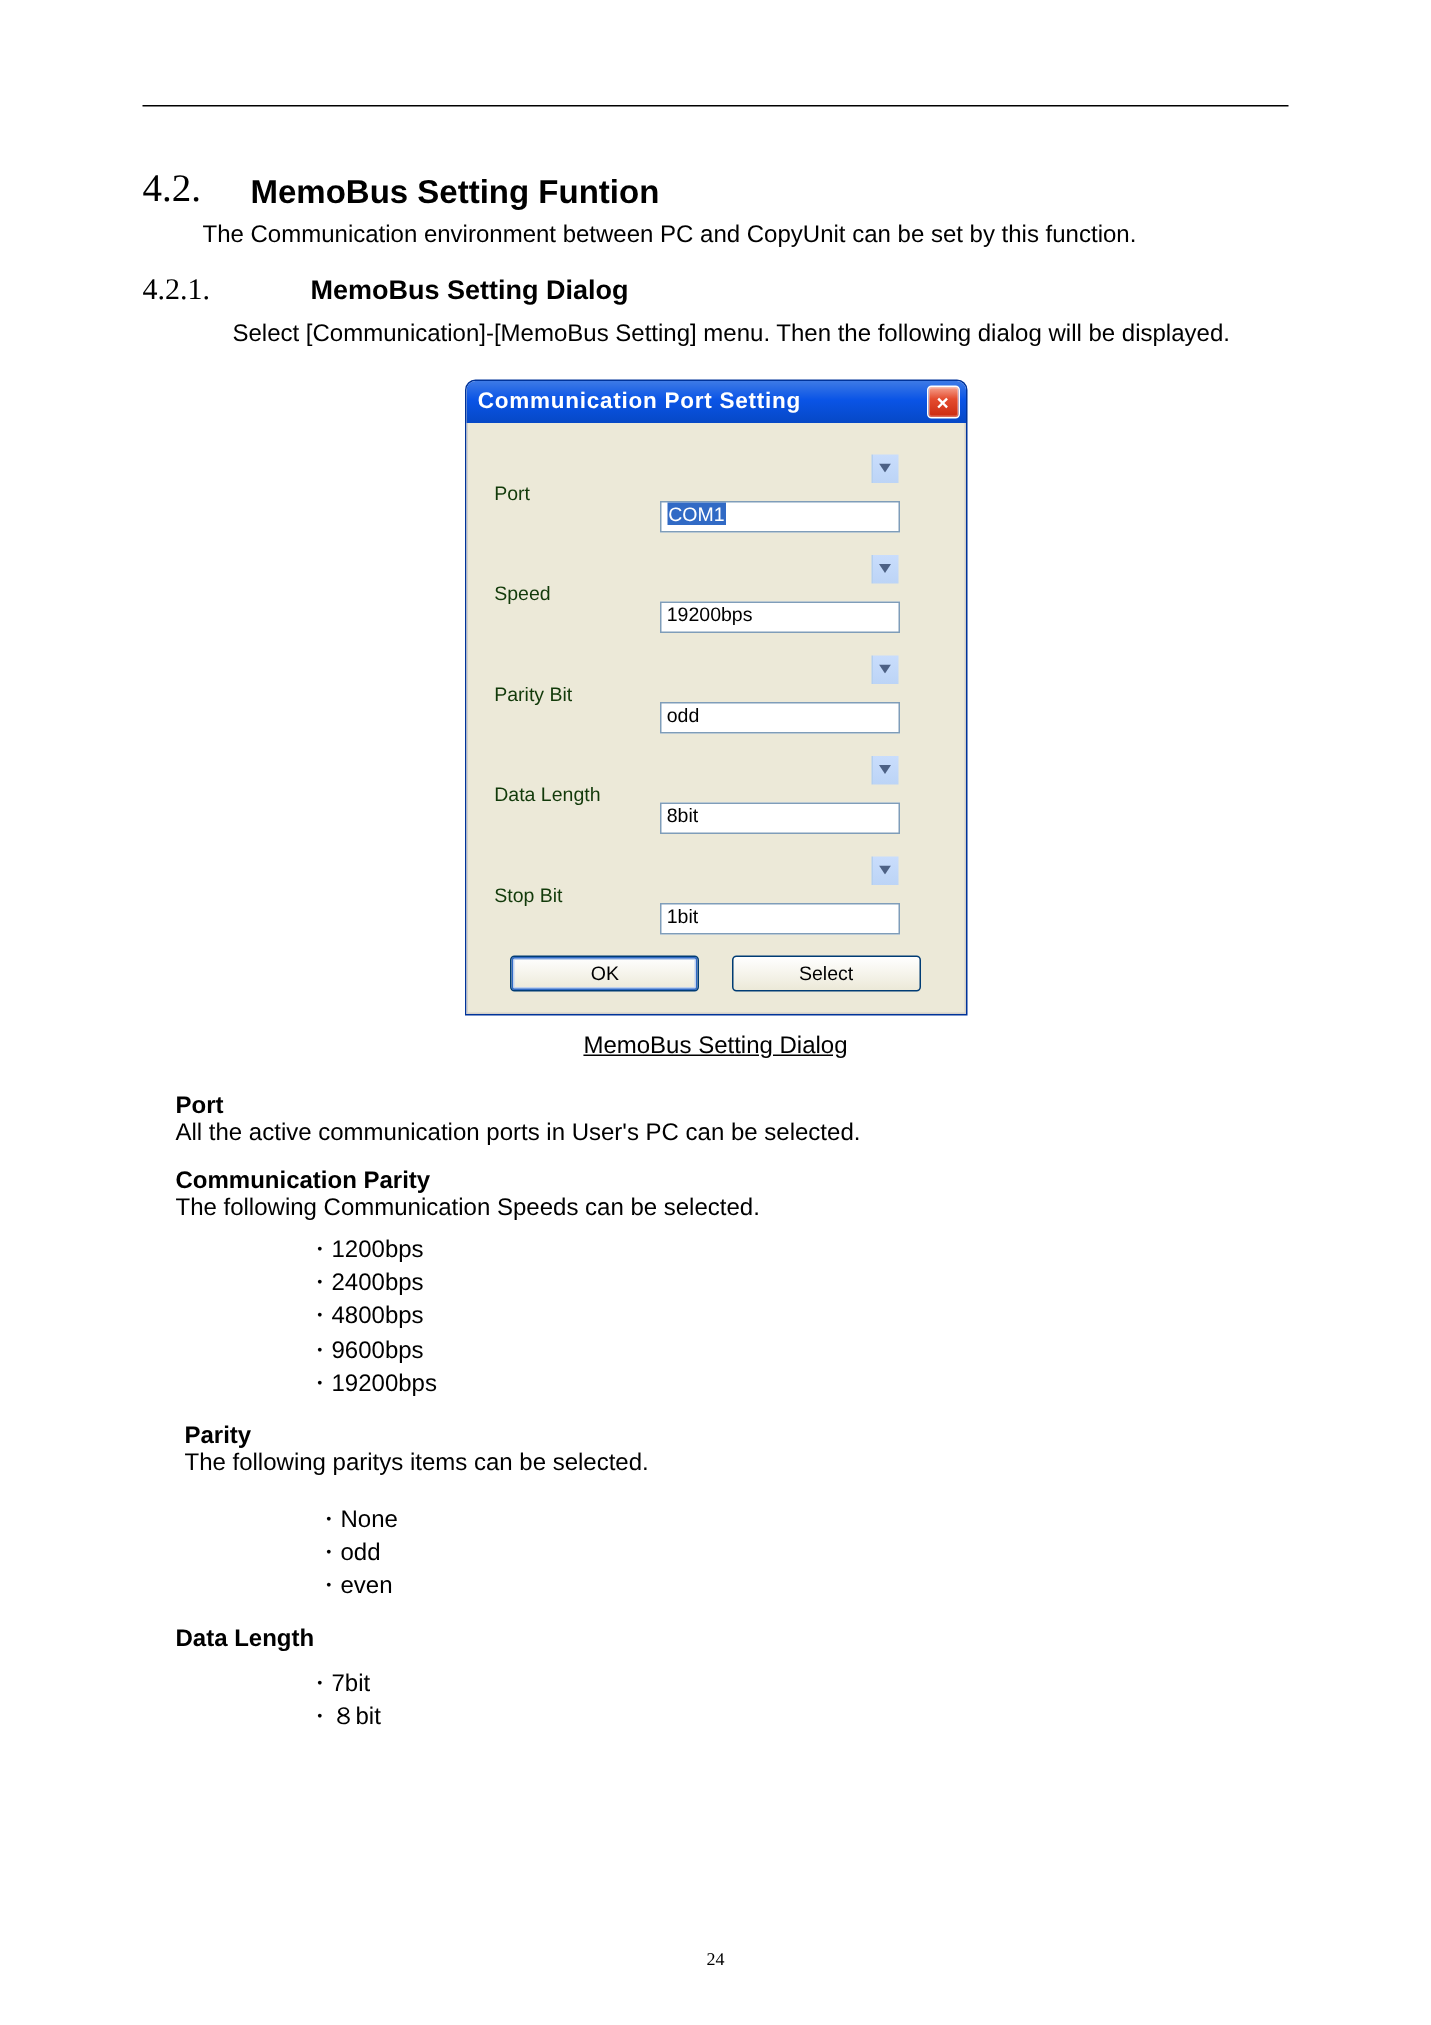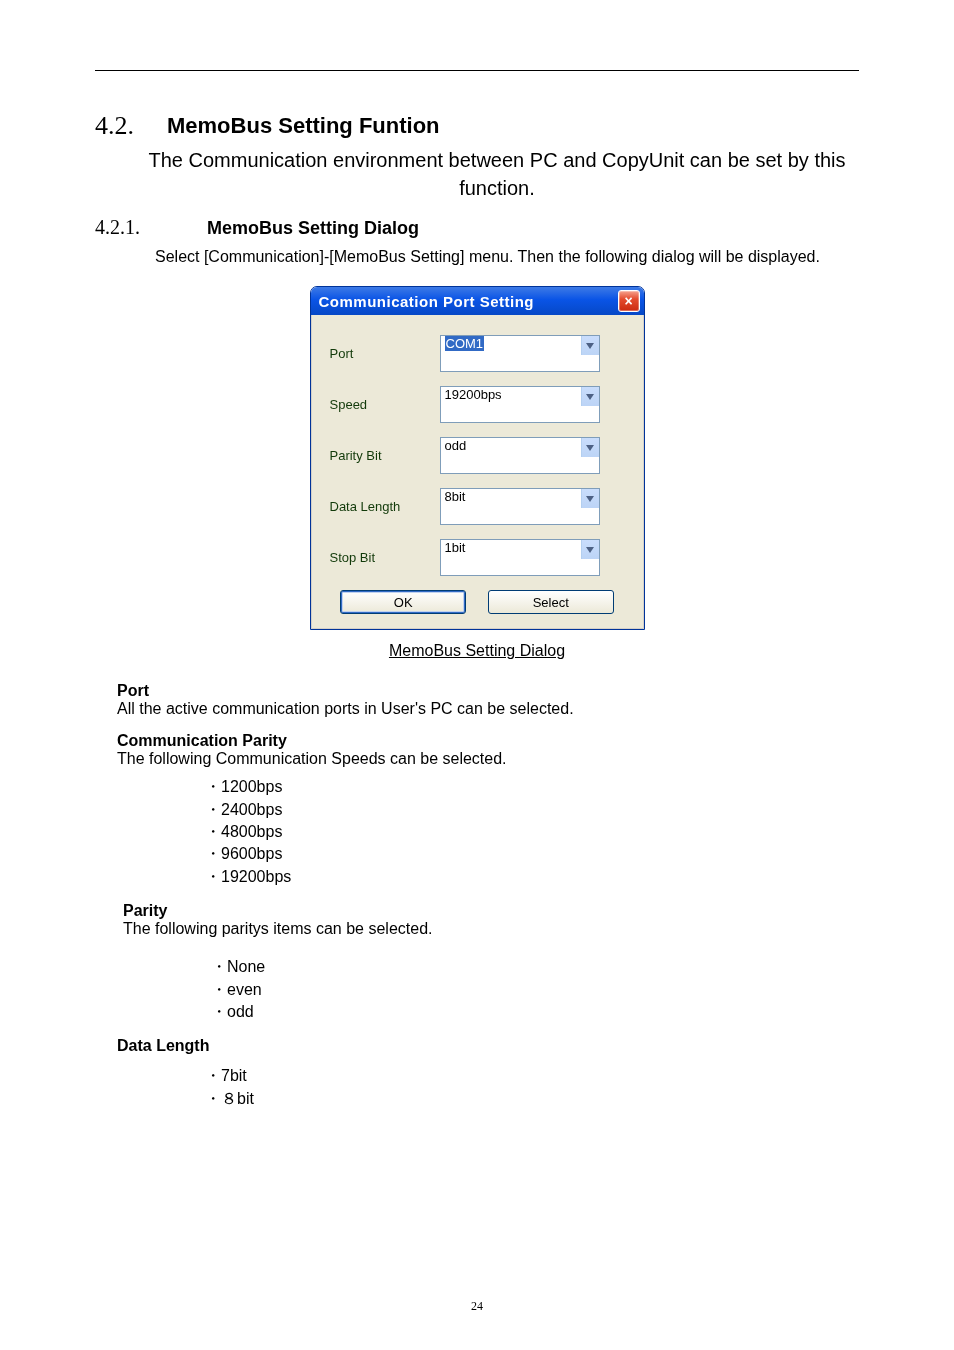--- a/index.html
+++ b/index.html
@@ -13,24 +13,24 @@
     position: relative;
   }
   .page {
     padding: 70px 95px 0 95px;
   }
   hr.rule {
     border: none;
     border-top: 1px solid #000;
     margin: 0 0 30px 0;
   }
-  .h2-row { display: flex; align-items: center; margin: 40px 0 5px 0;}
+  .h2-row { display: flex; align-items: flex-end; margin: 40px 0 5px 0;}
   .sec-num { font-family: "Times New Roman", serif; font-size: 26px; width: 72px; }
   .sec-title { font-family: Verdana, Arial, sans-serif; font-weight: bold; font-size: 22px; }
-  .para-indent { margin-left: 40px; font-size: 20px; line-height: 1.4; text-align: center; }
+  .para-indent { margin-left: 40px; font-size: 16px; line-height: 1.4; }
   .h3-row { display: flex; align-items: baseline; margin: 14px 0 6px 0; gap: 40px;}
   .sub-num { font-family: "Times New Roman", serif; font-size: 20px; width: 72px; }
   .sub-title { font-family: Verdana, Arial, sans-serif; font-weight: bold; font-size: 18px; }
   .para-indent2 { margin-left: 60px; font-size: 16px; line-height: 1.45; text-align: justify; }
 
   .dialog-wrap { display: flex; justify-content: center; margin: 18px 0 10px 0; }
   .dialog {
     width: 335px;
     border: 1px solid #003399;
     border-radius: 7px 7px 0 0;
@@ -63,27 +63,28 @@
     border-top: none;
   }
   .form-row { display: flex; align-items: center; margin: 6px 0 14px 0; }
   .form-label { width: 110px; color: #123a0a; font-size: 13px; }
   .dropdown {
     position: relative;
     width: 160px;
   }
   .dropdown-input {
     width: 100%;
-    height: 37px;
+    height: 21px;
     border: 1px solid #7f9db9;
     background: #fff;
     padding: 0 22px 0 4px;
     font-size: 13px;
     font-family: Tahoma, sans-serif;
     color: #000;
+    margin-top: 32px;
   }
   .dropdown-input.sel {
     background: #fff;
     color: #fff;
   }
   .dropdown-input.sel .seltext {
     background: #316ac5;
     display: inline-block;
     padding: 0 1px;
   }
@@ -234,22 +235,22 @@
     <div class="bul">・4800bps</div>
     <div class="bul">・9600bps</div>
     <div class="bul">・19200bps</div>
   </div>
 
   <div class="sec-block2">
     <p class="field-h">Parity</p>
     <p class="field-p">The following paritys items can be selected.</p>
     <div style="height:10px"></div>
     <div class="bul">・None</div>
+    <div class="bul">・odd</div>
     <div class="bul">・even</div>
-    <div class="bul">・odd</div>
   </div>
 
   <div class="sec-block">
     <p class="field-h">Data Length</p>
     <div style="height:10px"></div>
     <div class="bul">・7bit</div>
     <div class="bul">・８bit</div>
   </div>
 
 </div>

